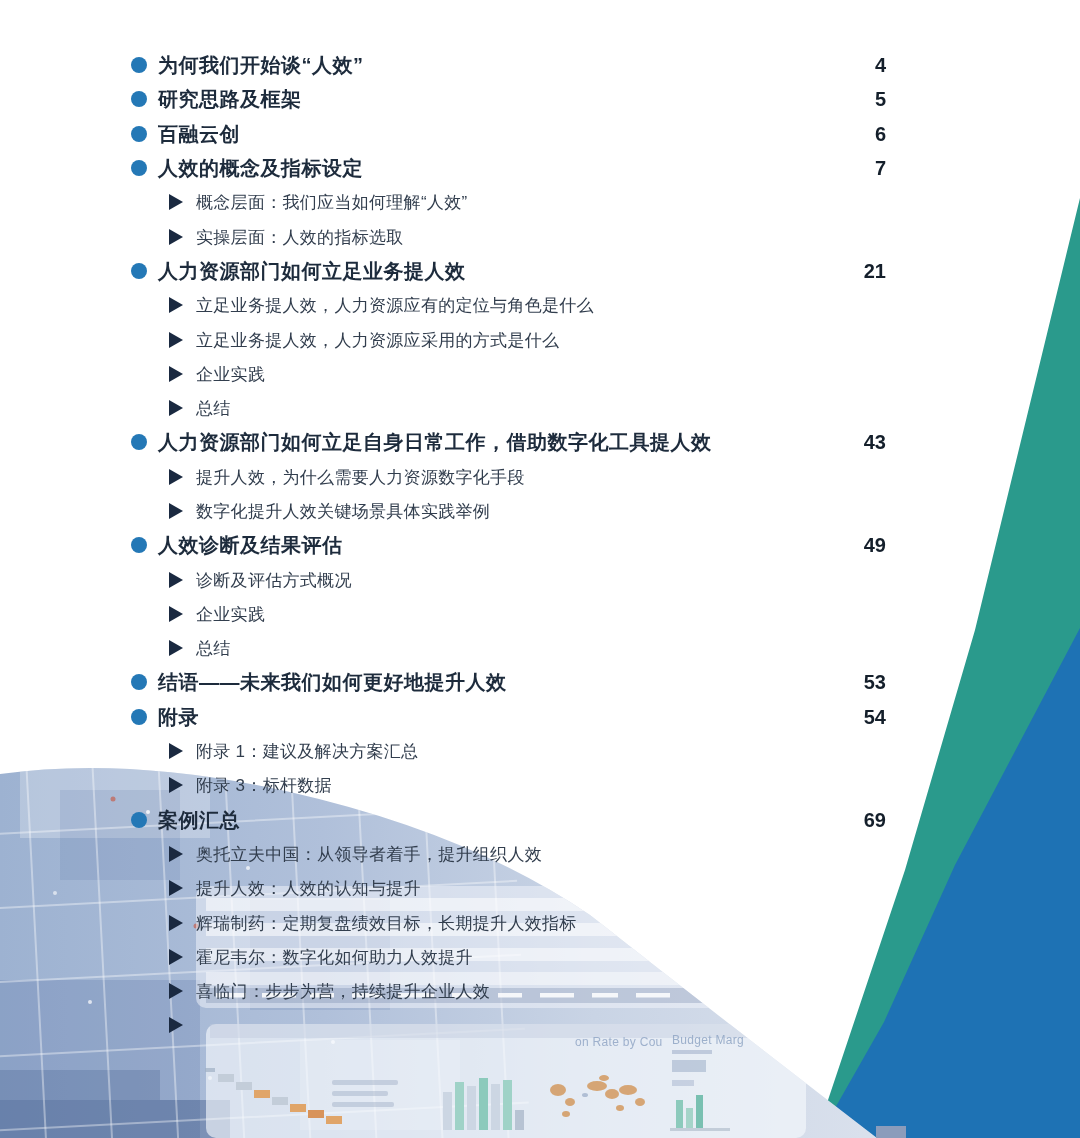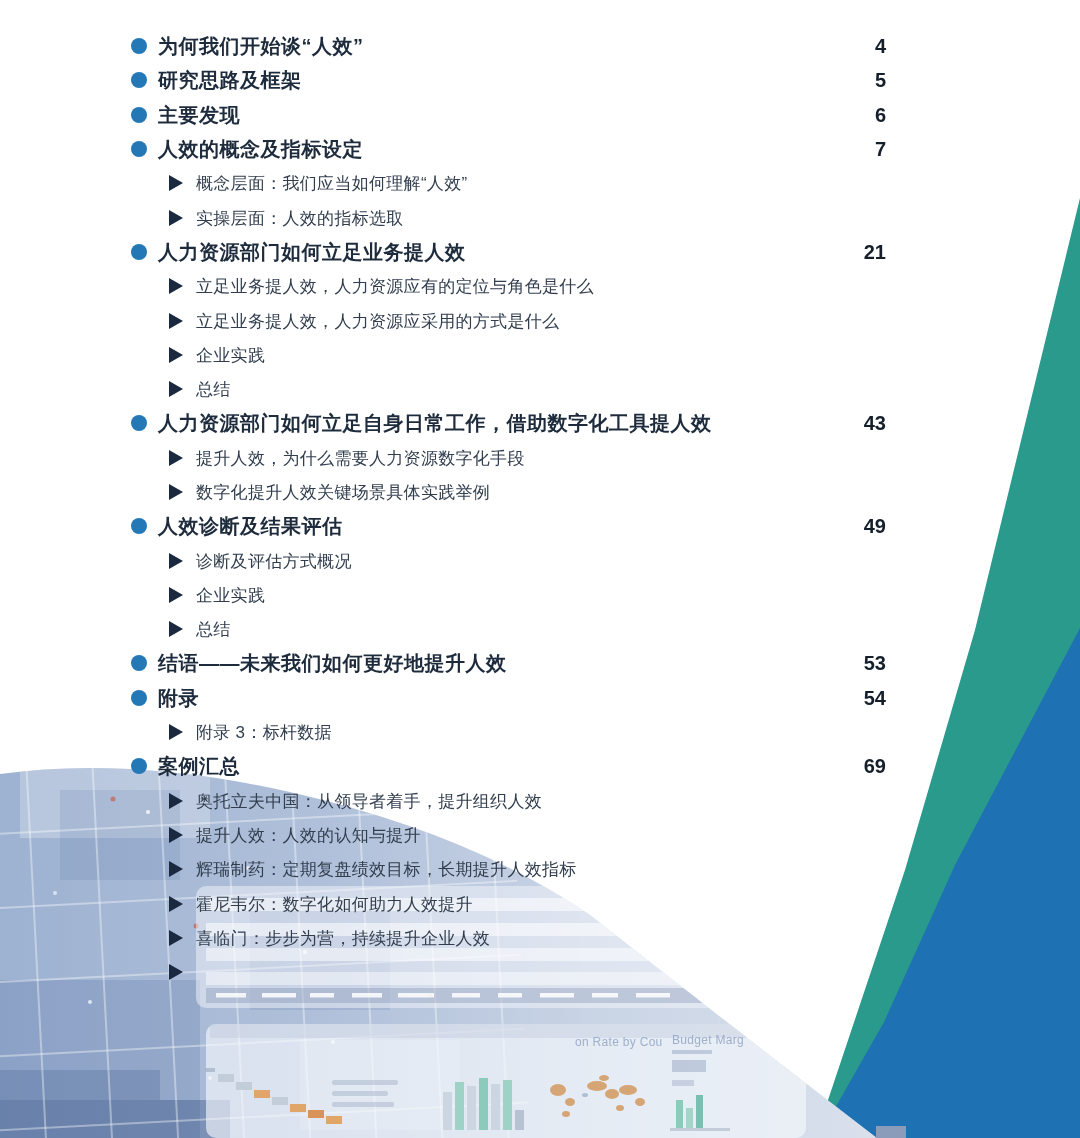--- a/index.html
+++ b/index.html
@@ -3,21 +3,21 @@
 <meta charset="utf-8">
 <style>
   html,body{margin:0;padding:0;}
   body{
     width:1080px;height:1138px;overflow:hidden;position:relative;
     background:#ffffff;
     font-family:"Liberation Sans","DejaVu Sans",sans-serif;
   }
   .stage{position:absolute;left:0;top:0;width:1080px;height:1138px;}
   svg.bg{position:absolute;left:0;top:0;z-index:1;}
-  .toc{position:absolute;left:0;top:0;width:1080px;padding-top:29px;z-index:2;}
+  .toc{position:absolute;left:0;top:0;width:1080px;padding-top:48px;z-index:2;}
   .row{height:34.3px;position:relative;}
   .bullet{
     position:absolute;left:131px;top:50%;transform:translateY(-50%);
     width:16px;height:16px;border-radius:50%;background:var(--bullet,#2478b6);
   }
   .t1{
     position:absolute;left:158px;top:50%;transform:translateY(-50%);
     font-size:20px;font-weight:700;color:var(--item-text,#1d2b3c);
     letter-spacing:0.5px;white-space:nowrap;
   }
@@ -177,21 +177,21 @@
         <span class="t1">为何我们开始谈“人效”</span>
         <span class="pnum">4</span>
       </div>
       <div class="row item">
         <span class="bullet"></span>
         <span class="t1">研究思路及框架</span>
         <span class="pnum">5</span>
       </div>
       <div class="row item">
         <span class="bullet"></span>
-        <span class="t1">主要发现</span>
+        <span class="t1">百融云创</span>
         <span class="pnum">6</span>
       </div>
       <div class="row item">
         <span class="bullet"></span>
         <span class="t1">人效的概念及指标设定</span>
         <span class="pnum">7</span>
       </div>
       <div class="row sub">
         <span class="tri"></span>
         <span class="t2">概念层面：我们应当如何理解“人效”</span>
@@ -256,20 +256,24 @@
         <span class="t1">结语——未来我们如何更好地提升人效</span>
         <span class="pnum">53</span>
       </div>
       <div class="row item">
         <span class="bullet"></span>
         <span class="t1">附录</span>
         <span class="pnum">54</span>
       </div>
       <div class="row sub">
         <span class="tri"></span>
+        <span class="t2">附录 1：建议及解决方案汇总</span>
+      </div>
+      <div class="row sub">
+        <span class="tri"></span>
         <span class="t2">附录 3：标杆数据</span>
       </div>
       <div class="row item">
         <span class="bullet"></span>
         <span class="t1">案例汇总</span>
         <span class="pnum">69</span>
       </div>
       <div class="row sub">
         <span class="tri"></span>
         <span class="t2">奥托立夫中国：从领导者着手，提升组织人效</span>

